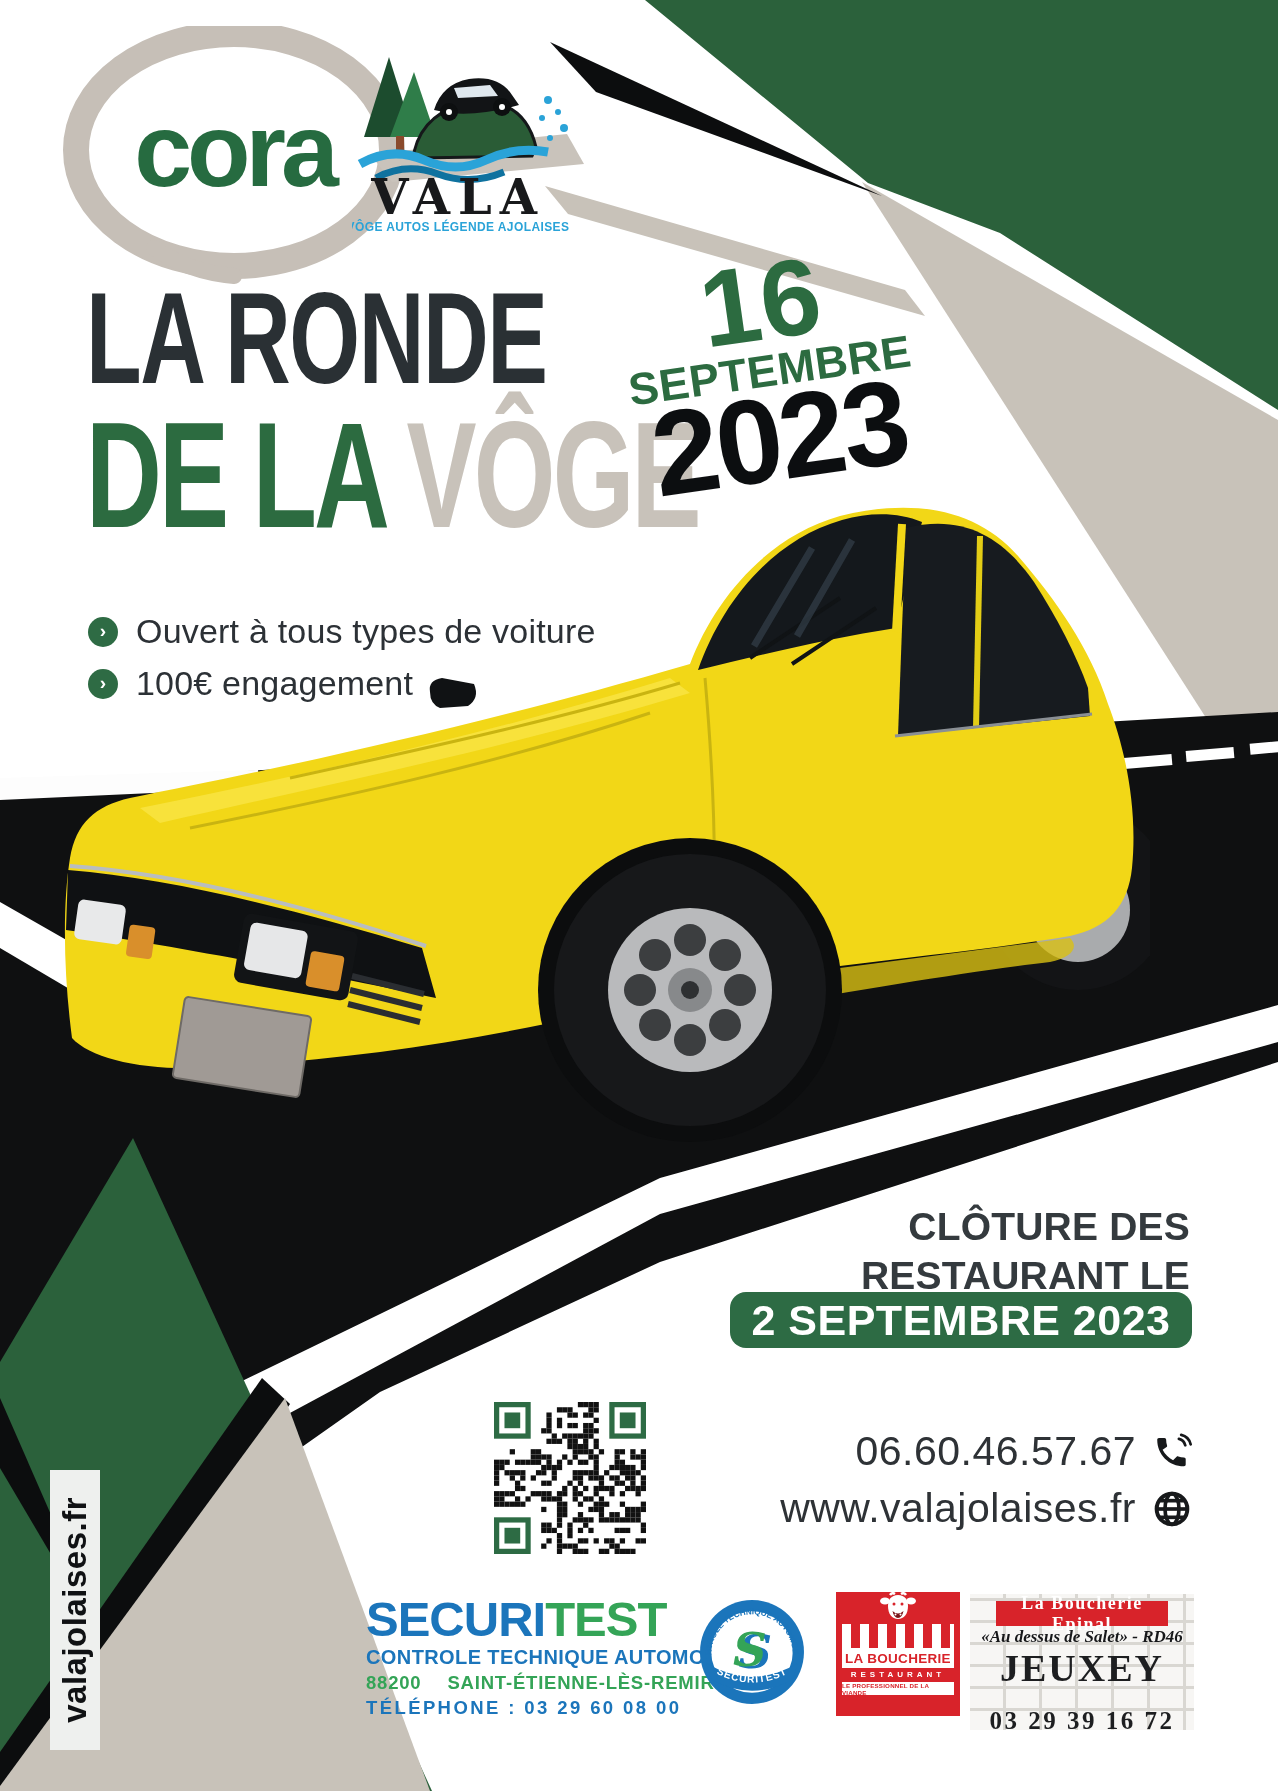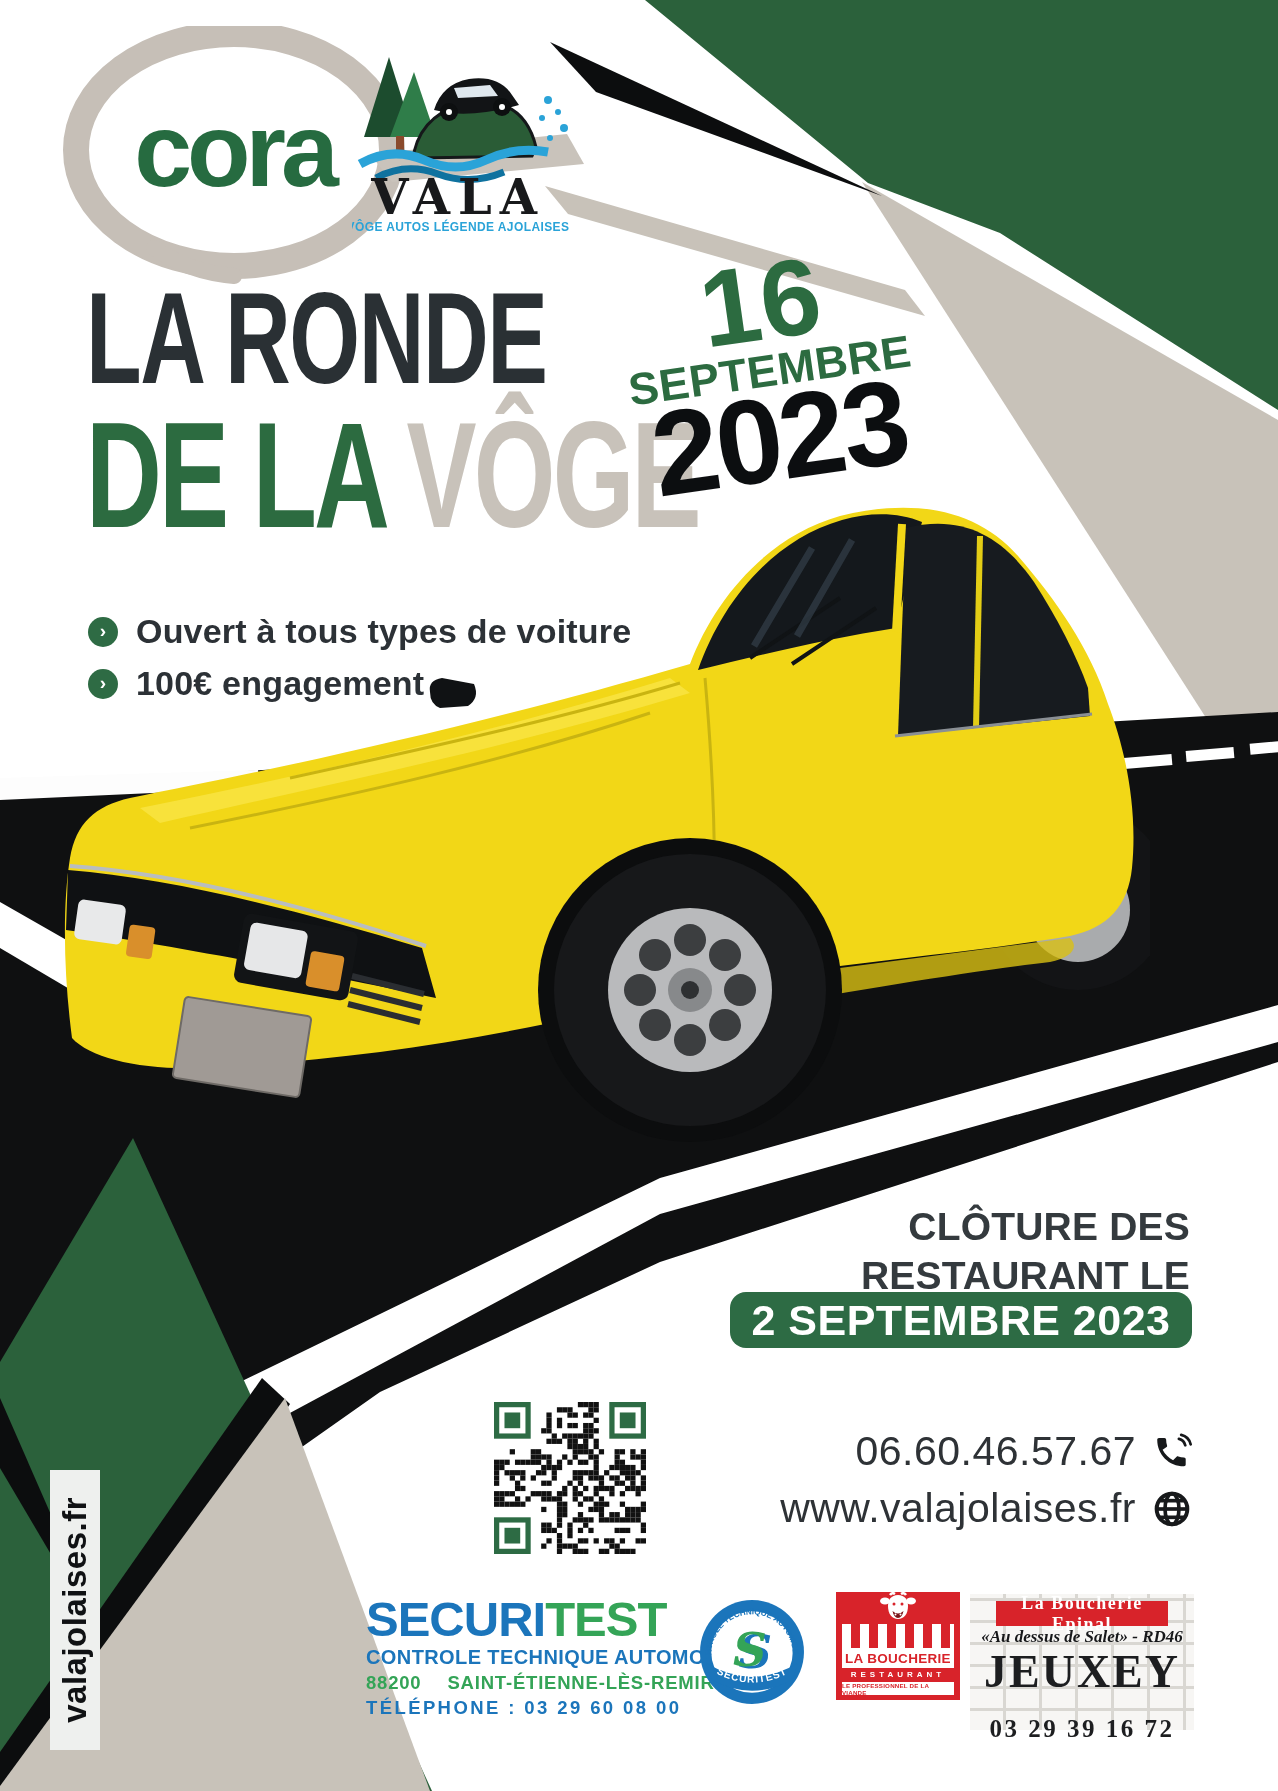--- a/index.html
+++ b/index.html
@@ -45,59 +45,59 @@
   .date-rot{position:absolute;left:600px;top:256px;width:340px;transform:rotate(-8deg);text-align:center;}
   .date-rot .day{font-size:108px;font-weight:800;color:#2c6b40;line-height:.85;}
   .date-rot .month{font-size:45px;font-weight:800;color:#2c6b40;letter-spacing:.5px;line-height:1;}
   .date-rot .year{font-size:120px;font-weight:800;color:#0c0e10;letter-spacing:-3px;line-height:.82;margin-top:-4px;}
 
   
   .bullets{position:absolute;left:88px;top:612px;}
   .brow{display:flex;align-items:center;gap:18px;margin-bottom:13px;}
   .bicon{width:30px;height:30px;border-radius:50%;background:#2e6b44;color:#fff;display:flex;
     align-items:center;justify-content:center;font-weight:900;font-size:19px;padding-bottom:2px;}
-  .btext{font-size:34px;font-weight:700;color:#2c3136;letter-spacing:.2px;}
+  .btext{font-size:34px;font-weight:400;color:#2c3136;letter-spacing:.2px;}
 
   
   .closing{position:absolute;right:88px;top:1202px;text-align:right;font-size:39px;font-weight:800;
     color:#343a3e;line-height:1.26;letter-spacing:.2px;}
   .pill{position:absolute;left:730px;top:1292px;width:462px;height:56px;background:#2d6b44;border-radius:16px;
     display:flex;align-items:center;justify-content:center;color:#fff;font-size:43px;font-weight:800;letter-spacing:.5px;}
   .contact{position:absolute;right:86px;top:1428px;}
   .crow{display:flex;align-items:center;justify-content:flex-end;gap:16px;margin-bottom:10px;}
   .ctext{font-size:41px;font-weight:500;color:#2e3236;letter-spacing:.5px;}
 
   
   .securitest{position:absolute;left:366px;top:1596px;white-space:nowrap;}
   .securitest .name{font-size:49px;font-weight:900;letter-spacing:-1px;line-height:.95;}
   .securitest .name .b{color:#1b75bb;}
   .securitest .name .g{color:#34a457;}
   .securitest .tag{font-size:20px;font-weight:600;color:#1b75bb;letter-spacing:.4px;margin-top:3px;}
   .securitest .addr{font-size:18.5px;font-weight:700;color:#34a457;letter-spacing:.8px;margin-top:3px;}
   .securitest .addr .postal{margin-right:26px;}
   .securitest .tel{font-size:18.5px;font-weight:700;color:#1b75bb;letter-spacing:2.4px;margin-top:3px;}
 
-  .laboucherie{position:absolute;left:836px;top:1592px;width:124px;height:108px;background:#d8232a;
+  .laboucherie{position:absolute;left:836px;top:1592px;width:124px;height:124px;background:#d8232a;
     display:flex;flex-direction:column;align-items:center;overflow:hidden;}
   .lb-awning{width:112px;height:24px;margin-top:2px;
     background:repeating-linear-gradient(90deg,#fff 0 9px,#d8232a 9px 18px);}
   .lb-band{width:112px;height:20px;background:#fff;display:flex;align-items:center;justify-content:center;
     color:#d8232a;font-size:13.5px;font-weight:900;letter-spacing:.3px;}
   .lb-rest{color:#fff;font-size:8px;font-weight:700;letter-spacing:4px;margin-top:2px;}
   .lb-tag{width:112px;height:13px;background:#fff;margin-top:3px;display:flex;align-items:center;justify-content:center;
     color:#d8232a;font-size:6.2px;font-weight:700;letter-spacing:.2px;}
 
   .epinal{position:absolute;left:970px;top:1594px;width:224px;height:136px;background:#f7f6f4;
     background-image:repeating-linear-gradient(0deg,transparent 0 19px,#d9d7d2 19px 22px),
                      repeating-linear-gradient(90deg,transparent 0 33px,#d9d7d2 33px 36px);
     text-align:center;font-family:"Liberation Serif", serif;padding-top:7px;}
   .ep-banner{margin:0 26px;background:#d8232a;color:#fff;font-size:18px;font-weight:700;letter-spacing:1.5px;
     height:25px;display:flex;align-items:center;justify-content:center;}
   .ep-addr{font-size:17px;font-style:italic;font-weight:700;color:#17181a;margin-top:1px;}
-  .ep-city{font-size:46px;font-weight:900;color:#1d1e20;letter-spacing:2px;line-height:1;margin-top:2px;}
+  .ep-city{font-size:38px;font-weight:900;color:#1d1e20;letter-spacing:2px;line-height:1;margin-top:2px;}
   .ep-phone{font-size:25px;font-weight:900;color:#1d1e20;letter-spacing:2.5px;margin-top:20px;}
 </style>
 </head>
 <body>
 
 <div class="poster">
 
   <div class="abs green-tr"></div>
   <div class="abs taupe-tr"></div>
   <div class="abs blacksliver-tr"></div>

